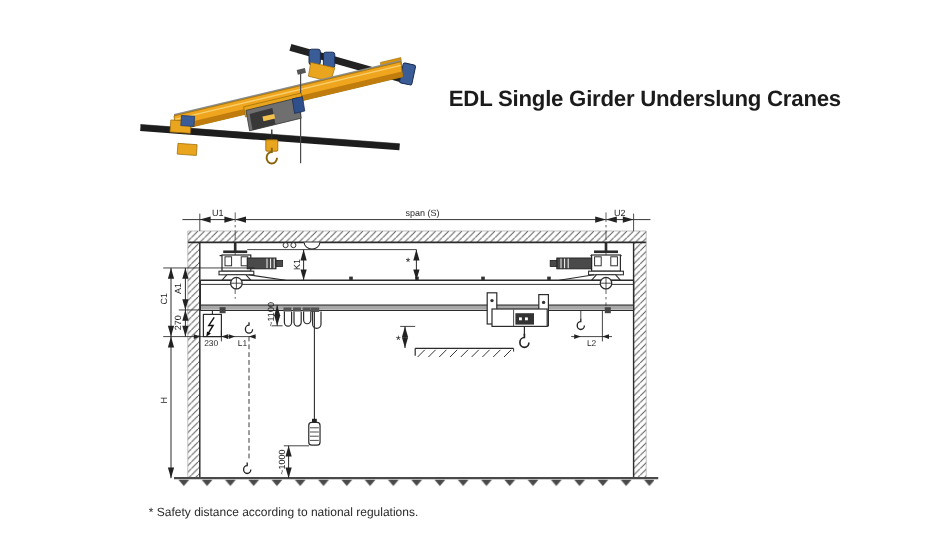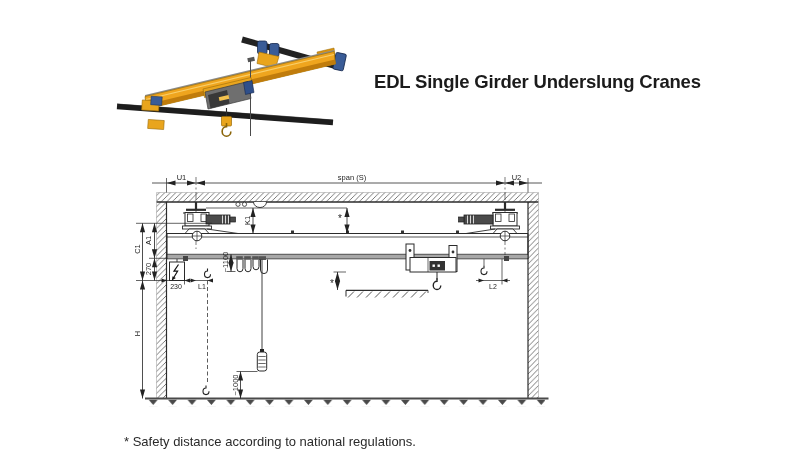--- a/index.html
+++ b/index.html
@@ -1,20 +1,20 @@
 <!DOCTYPE html>
 <html><head>
 <meta charset="utf-8">
 <style>
   html,body{margin:0;padding:0;background:#fff;}
   .page{position:relative;width:786px;height:453px;background:#ffffff;overflow:hidden;
         font-family:"Liberation Sans",sans-serif;}
   .title{position:absolute;left:346px;top:59px;font-size:18.5px;font-weight:bold;
          color:#1b1b1b;letter-spacing:-0.2px;white-space:nowrap;margin-left:28px;}
-  .footnote{position:absolute;left:124px;top:434px;font-size:13px;color:#2a2a2a;}
+  .footnote{position:absolute;left:124px;top:422px;font-size:10px;color:#2a2a2a;}
   svg.layer{position:absolute;left:0;top:0;}
   svg text{font-family:"Liberation Sans",sans-serif;fill:#1e1e1e;}
 </style>
 </head>
 <body>
 
 <div class="page">
 
   <h1 class="title">EDL Single Girder Underslung Cranes</h1>
 

